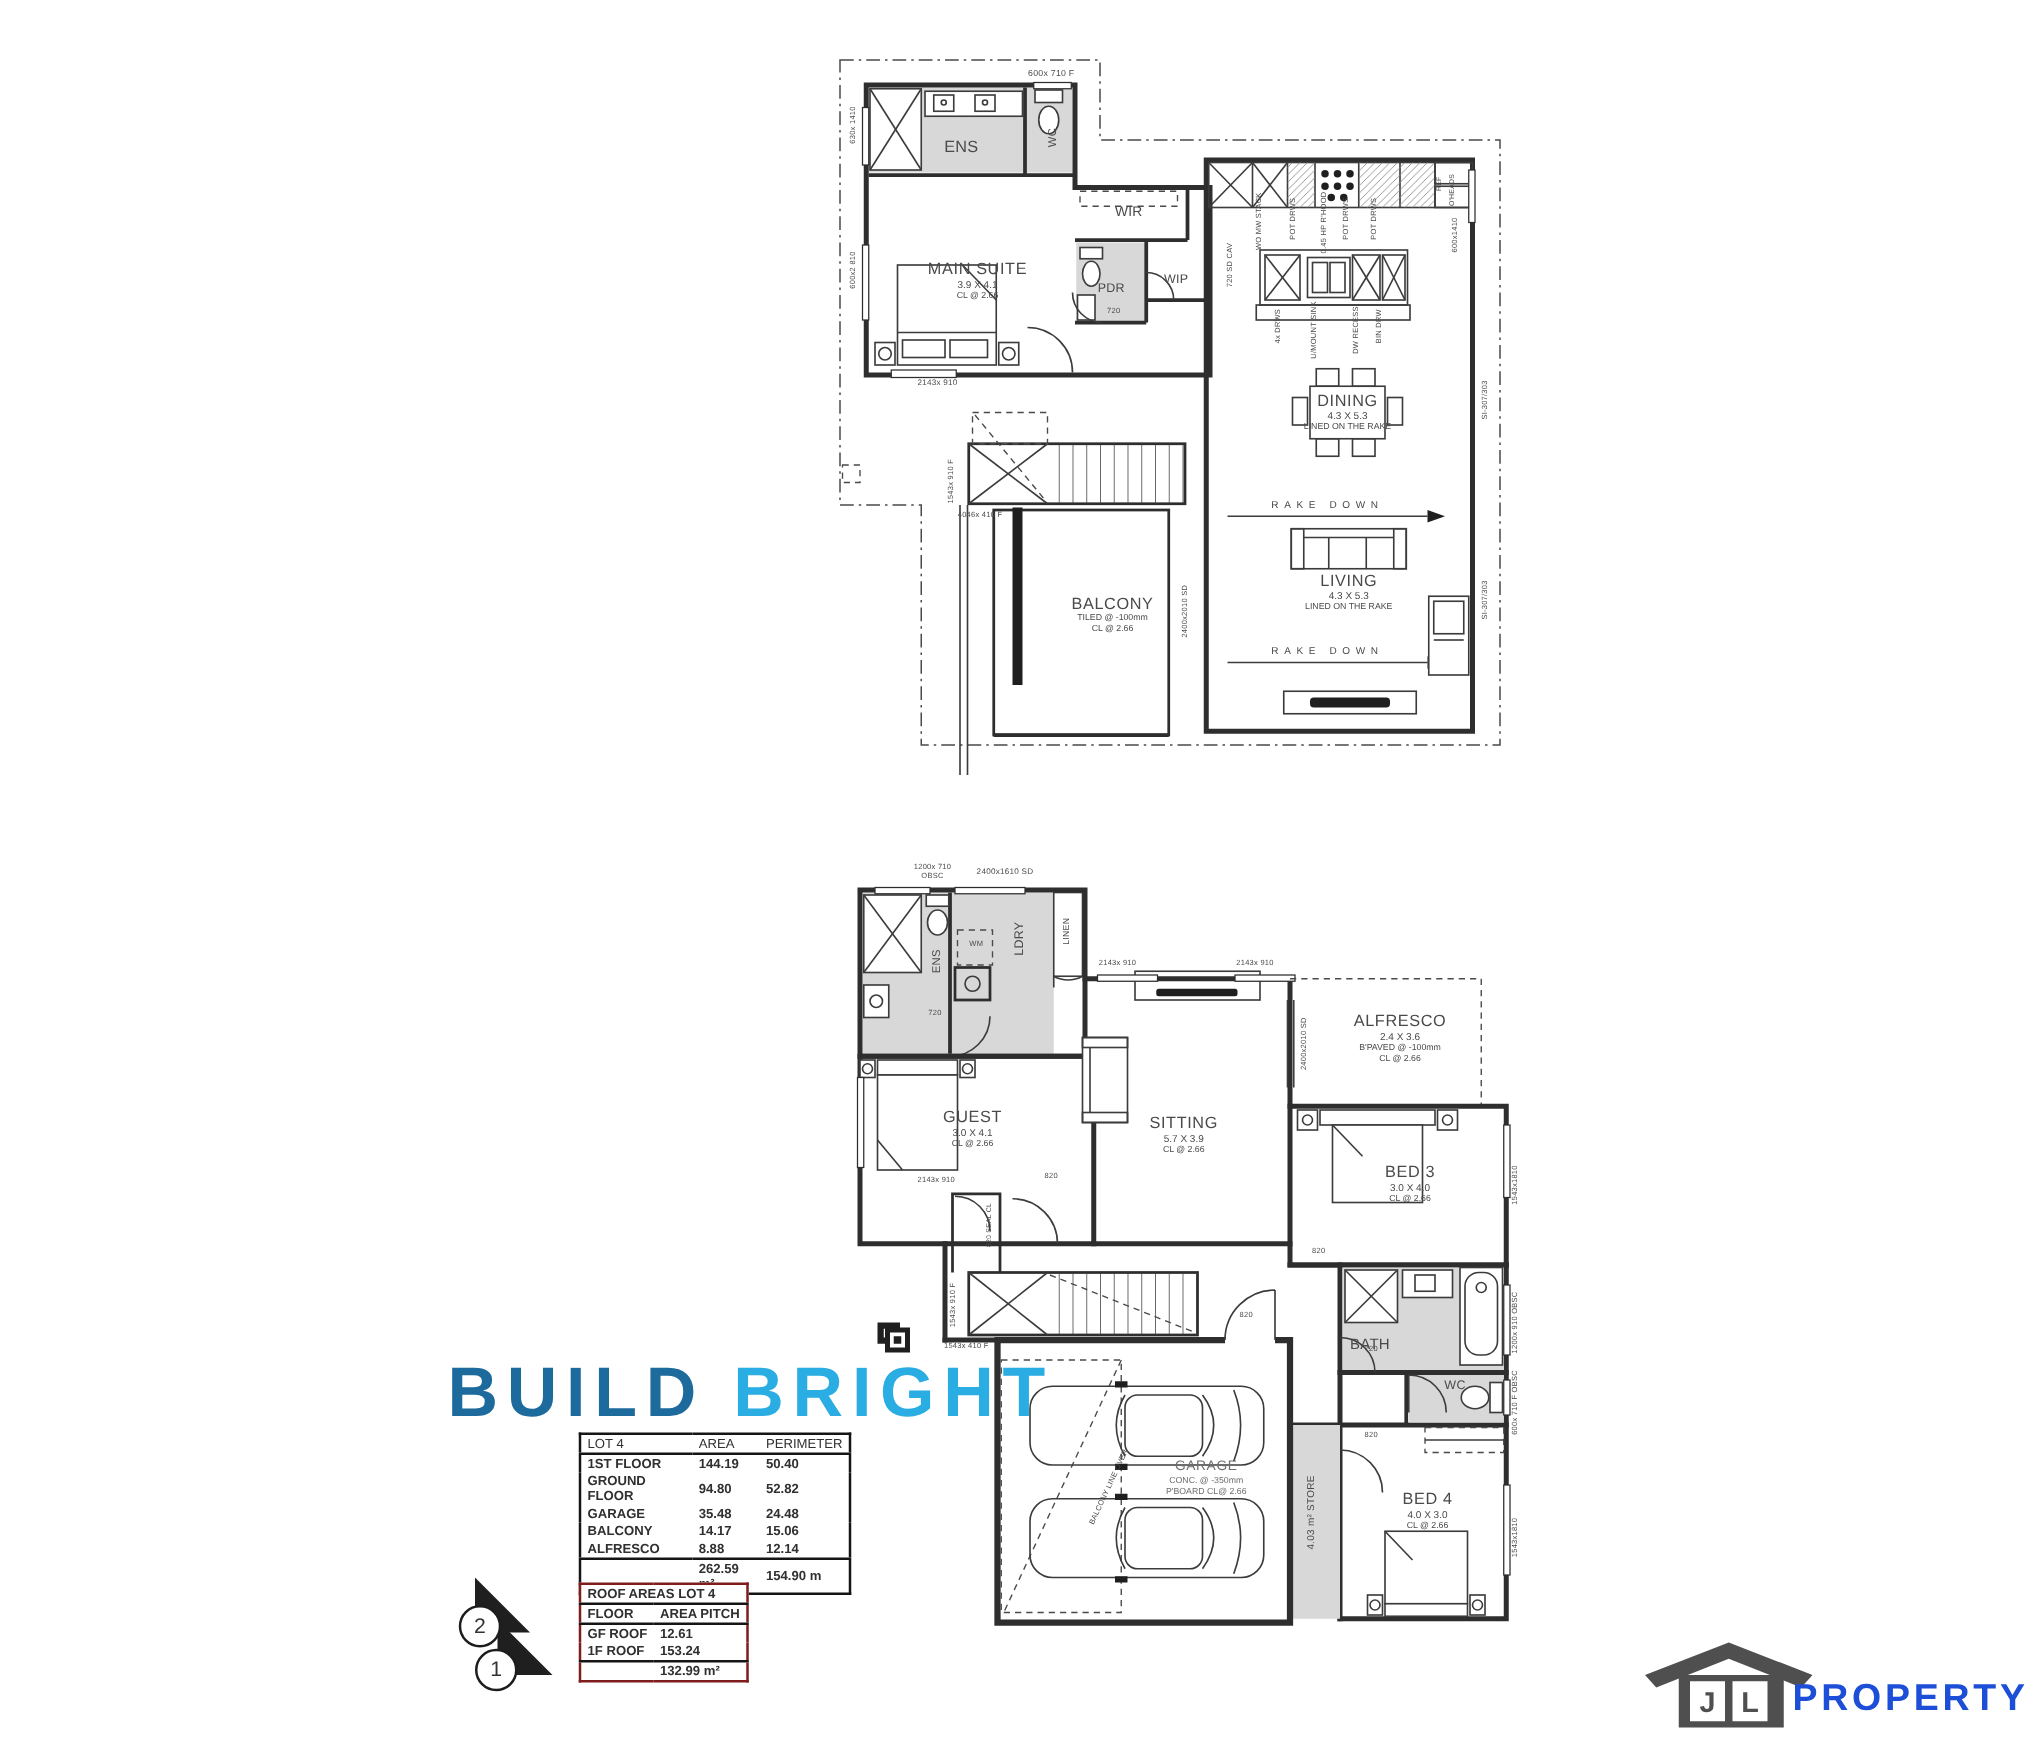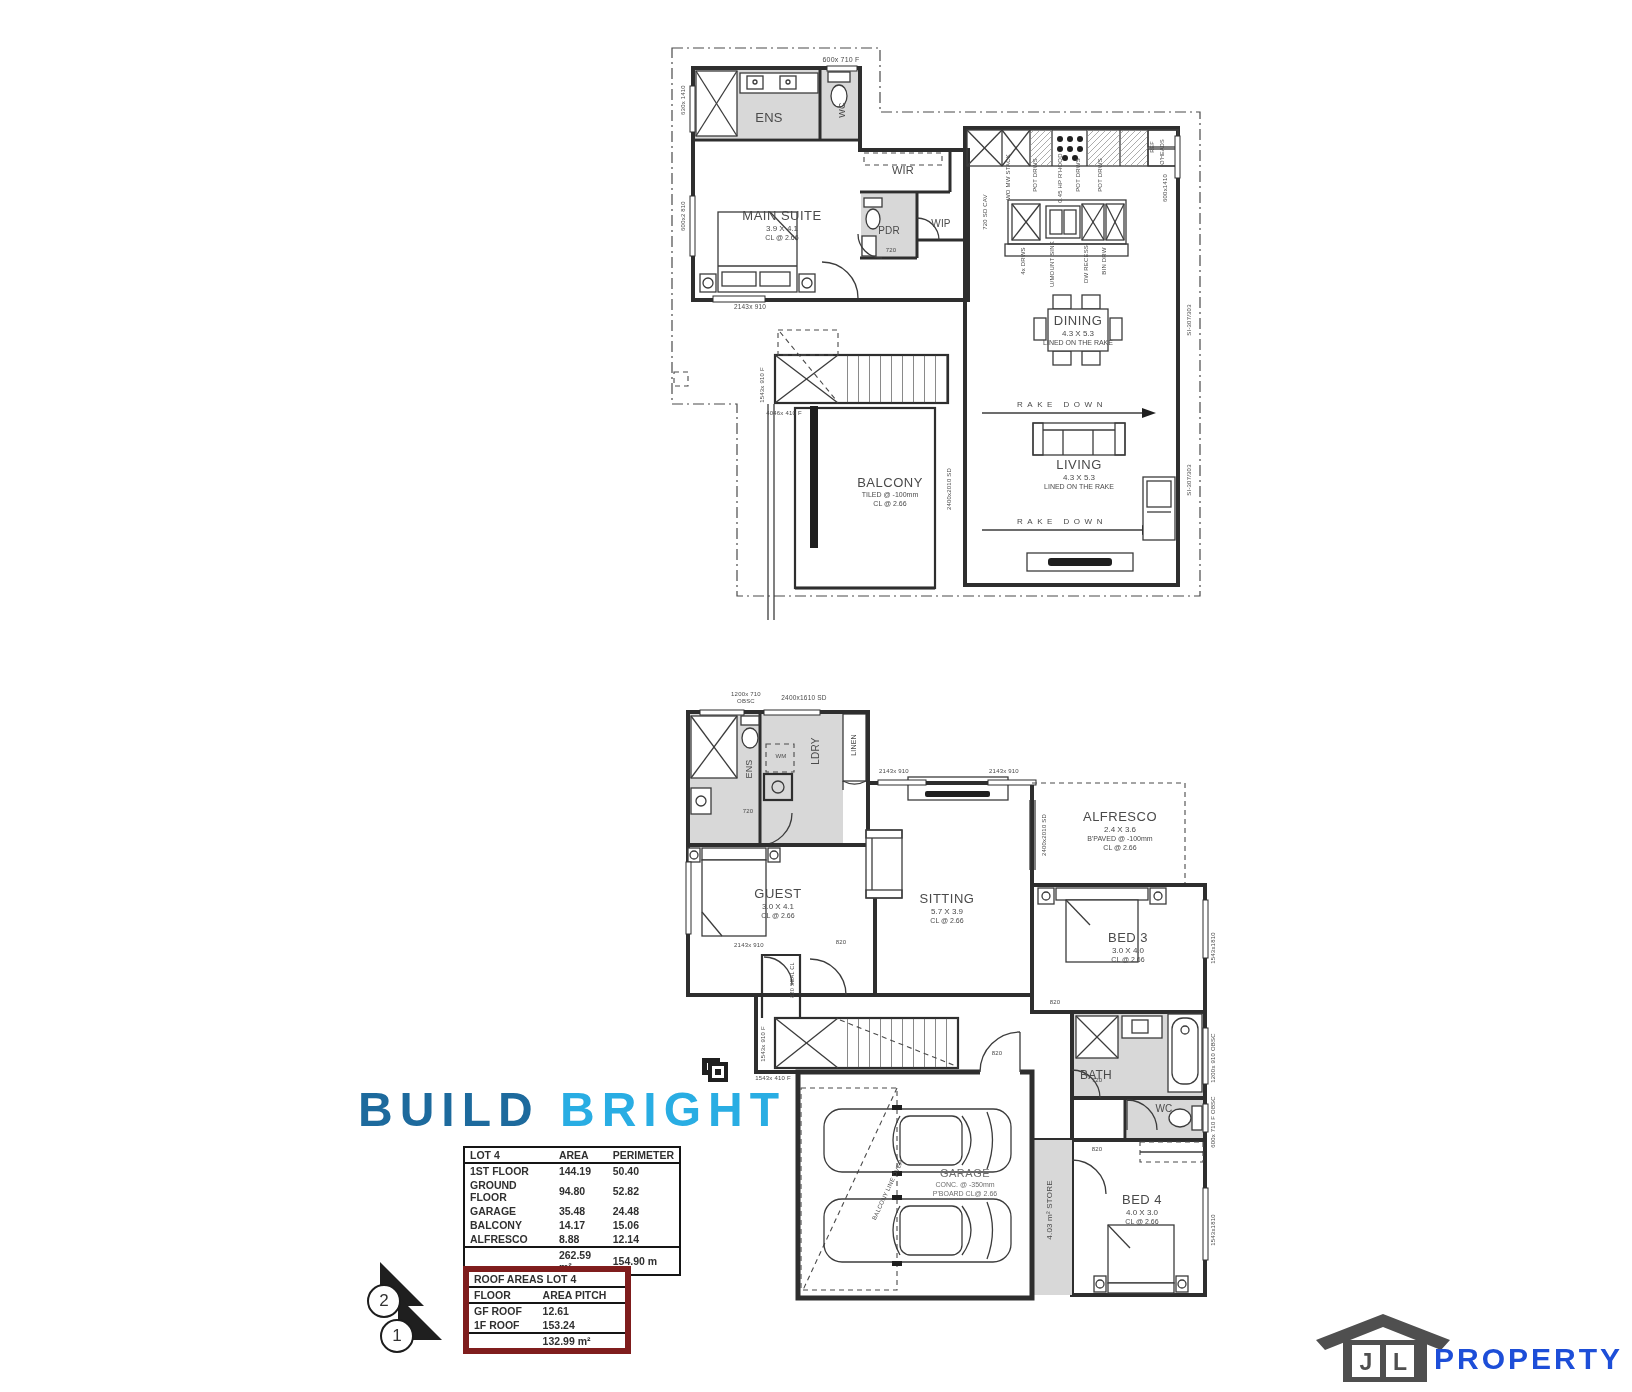--- a/index.html
+++ b/index.html
@@ -28,28 +28,28 @@
   .room{position:absolute;transform:translate(-50%,-50%);text-align:center;color:#4a4a4a;
         line-height:1.25;white-space:nowrap}
   .rname{font-size:13px;letter-spacing:.5px}
   .rname.sm{font-size:11px}
   .rdim{font-size:8px}
   .rnote{font-size:7px}
   
   .tbl{position:absolute;border-collapse:collapse;background:#fff;color:#303030}
   .tbl th,.tbl td{padding:1px 5px;text-align:left;font-weight:700;border:none}
   #areas{left:463px;top:1146px;width:218px;border:2px solid #151515;font-size:10.5px}
-  #areas thead th{font-weight:700;border-bottom:2px solid #151515}
+  #areas thead th{font-weight:400;border-bottom:2px solid #151515}
   #areas tr.total td{border-top:2px solid #151515;font-weight:700}
-  #roof{left:463px;top:1266px;width:168px;border:6px solid #7f1d1d;font-size:10.5px}
+  #roof{left:463px;top:1266px;width:136px;border:2px solid #7f1d1d;font-size:10.5px}
   #roof tr.title th{font-weight:700;border-bottom:2px solid #151515}
   #roof tr.head th{font-weight:700;border-bottom:2px solid #151515}
   #roof tr.total td{border-top:2px solid #151515;font-weight:700}
   
-  #bb{position:absolute;left:358px;top:1086px;font-size:48px;font-weight:800;
+  #bb{position:absolute;left:358px;top:1086px;font-size:56px;font-weight:800;
       letter-spacing:7px;line-height:1;white-space:nowrap}
   #bb .build{color:#1d6a9d}
   #bb .bright{color:#29ade3}
   #prop{position:absolute;left:1434px;top:1342px;font-size:30px;font-weight:700;
         color:#1d4ed8;letter-spacing:3px}
   .jl-letter{position:absolute;font-size:23px;font-weight:700;color:#4f4f4f;
              transform:translate(-50%,-50%)}
   .marker{position:absolute;width:30px;height:30px;border:2.5px solid #1d1d1d;border-radius:50%;
           background:#fff;color:#333;font-size:17px;display:flex;align-items:center;
           justify-content:center;transform:translate(-50%,-50%)}

